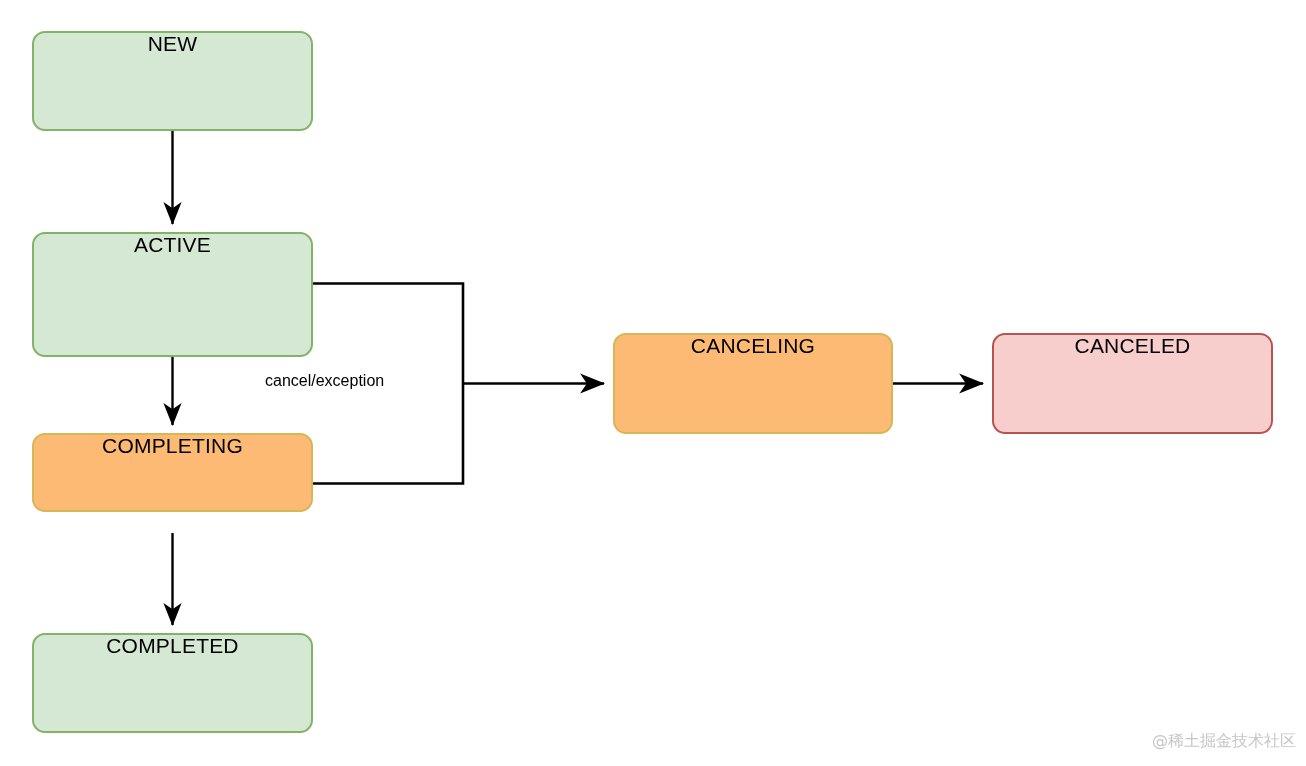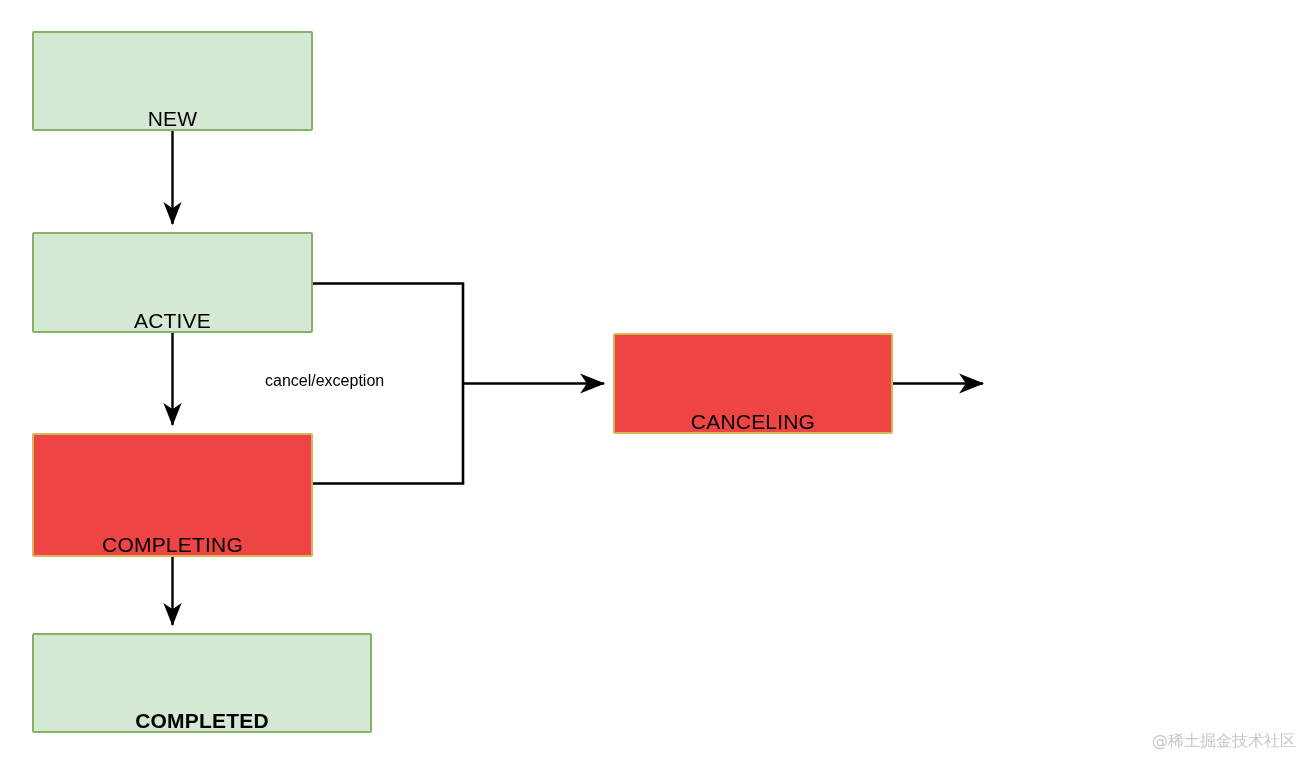--- a/index.html
+++ b/index.html
@@ -14,35 +14,35 @@
     height: 766px;
     background: #ffffff;
     overflow: hidden;
     font-family: "Liberation Sans", sans-serif;
   }
   .node {
     position: absolute;
     box-sizing: border-box;
     border-style: solid;
     border-width: 2px;
-    border-radius: 2px;
+    border-radius: 13px;
     display: flex;
-    align-items: flex-end;
+    align-items: flex-start;
     justify-content: center;
   }
   .node .node-label {
     font-family: "Liberation Sans", sans-serif;
     font-size: 21px;
     line-height: 1;
     color: #000000;
     letter-spacing: 0.2px;
     white-space: nowrap;
   }
   .node.green { background: #d5e8d4; border-color: #82b366; }
-  .node.yellow { background: #ef4444; border-color: #d6b656; }
+  .node.yellow { background: #fdba74; border-color: #d6b656; }
   .node.red { background: #f8cecc; border-color: #b85450; }
 
   #edges {
     position: absolute;
     left: 0;
     top: 0;
     width: 1306px;
     height: 766px;
     pointer-events: none;
   }
@@ -91,34 +91,37 @@
 
     <path d="M 463,383.5 L 604,383.5" fill="none" stroke="#000000" stroke-width="2.6" marker-end="url(#arrowhead)"></path>
 
     <path d="M 893,383.5 L 983,383.5" fill="none" stroke="#000000" stroke-width="2.6" marker-end="url(#arrowhead)"></path>
   </svg>
 
   <div class="node green" style="left:32px; top:31px; width:281px; height:100px;">
     <span class="node-label">NEW</span>
   </div>
 
-  <div class="node green" style="left:32px; top:232px; width:281px; height:101px;">
+  <div class="node green" style="left:32px; top:232px; width:281px; height:125px;">
     <span class="node-label">ACTIVE</span>
   </div>
 
-  <div class="node yellow" style="left:32px; top:433px; width:281px; height:124px;">
+  <div class="node yellow" style="left:32px; top:433px; width:281px; height:79px;">
     <span class="node-label">COMPLETING</span>
   </div>
 
-  <div class="node green" style="left:32px; top:633px; width:340px; height:100px;font-weight:bold;">
+  <div class="node green" style="left:32px; top:633px; width:281px; height:100px;">
     <span class="node-label">COMPLETED</span>
   </div>
 
   <div class="node yellow" style="left:613px; top:333px; width:280px; height:101px;">
     <span class="node-label">CANCELING</span>
   </div>
 
+  <div class="node red" style="left:992px; top:333px; width:281px; height:101px;">
+    <span class="node-label">CANCELED</span>
+  </div>
 
   <div class="edge-label" style="left:263px; top:372px;">cancel/exception</div>
 
   <div class="watermark" style="left:1152px; top:733px;">@稀土掘金技术社区</div>
 
 </div>
 
 </body></html>

